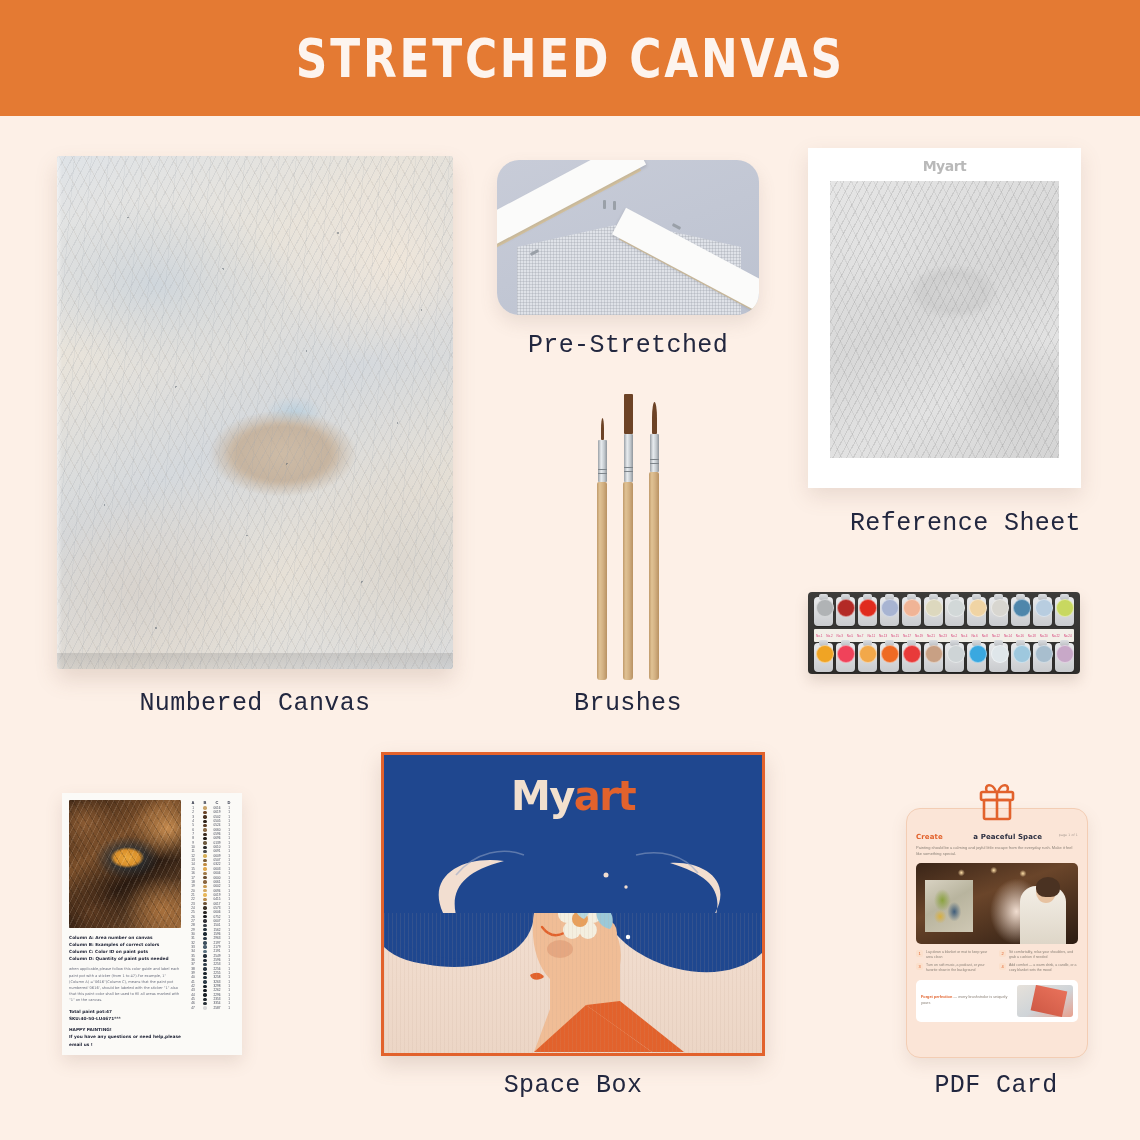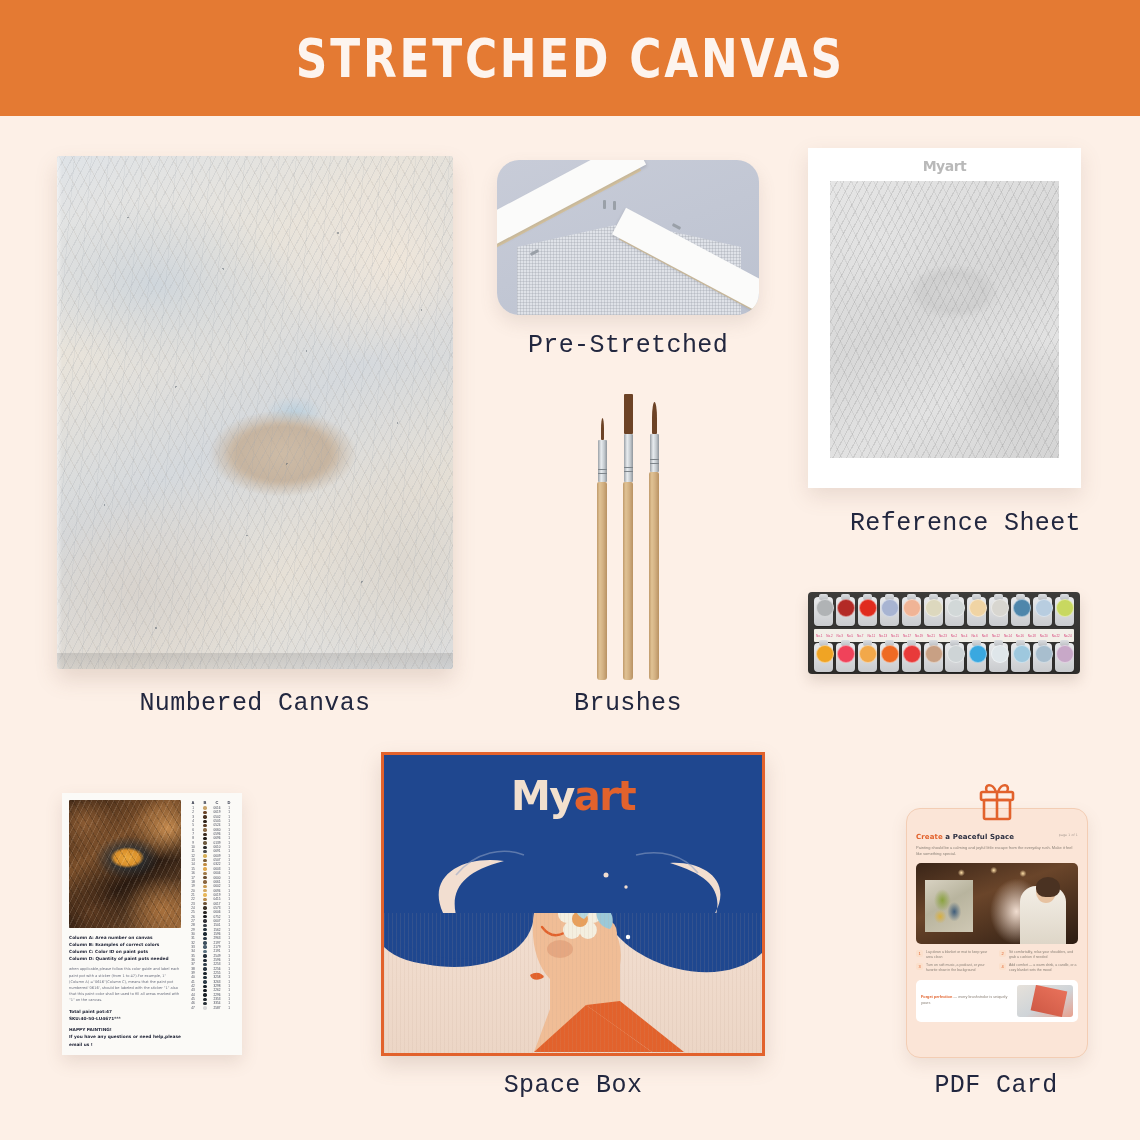--- a/index.html
+++ b/index.html
@@ -298,21 +298,21 @@
     position:absolute;left:50%;top:-29px;transform:translateX(-50%);
   }
   .pdf-inner{
     position:absolute;left:9px;top:24px;right:9px;bottom:20px;
   }
   .pdf-head{
     font-size:7px;font-weight:bold;letter-spacing:.1px;
     font-family:"DejaVu Sans","Liberation Sans",sans-serif;
   }
   .pdf-head .hl{color:#e2622c;}
-  .pdf-head .rest{color:#2a2e40;}
+  .pdf-head .rest{color:#2a2e40;padding-left:28px;}
   .pdf-page{float:right;font-size:3.2px;color:#a99c93;font-weight:normal;}
   .pdf-sub{font-size:4px;color:#8c8278;line-height:6.4px;margin-top:4px;}
   .pdf-photo{
     margin-top:5px;height:81px;border-radius:5px;overflow:hidden;position:relative;
     background:
       radial-gradient(circle 5px at 28% 12%, #ffe0a8 0%, rgba(255,224,168,0) 70%),
       radial-gradient(circle 5px at 48% 9%, #ffe0a8 0%, rgba(255,224,168,0) 70%),
       radial-gradient(circle 5px at 66% 13%, #ffe0a8 0%, rgba(255,224,168,0) 70%),
       radial-gradient(ellipse 40px 50px at 62% 60%, #f0ddd0 0%, rgba(240,221,208,0) 66%),
       linear-gradient(160deg,#3a2518,#6a452a 40%,#2c1c12 100%);

